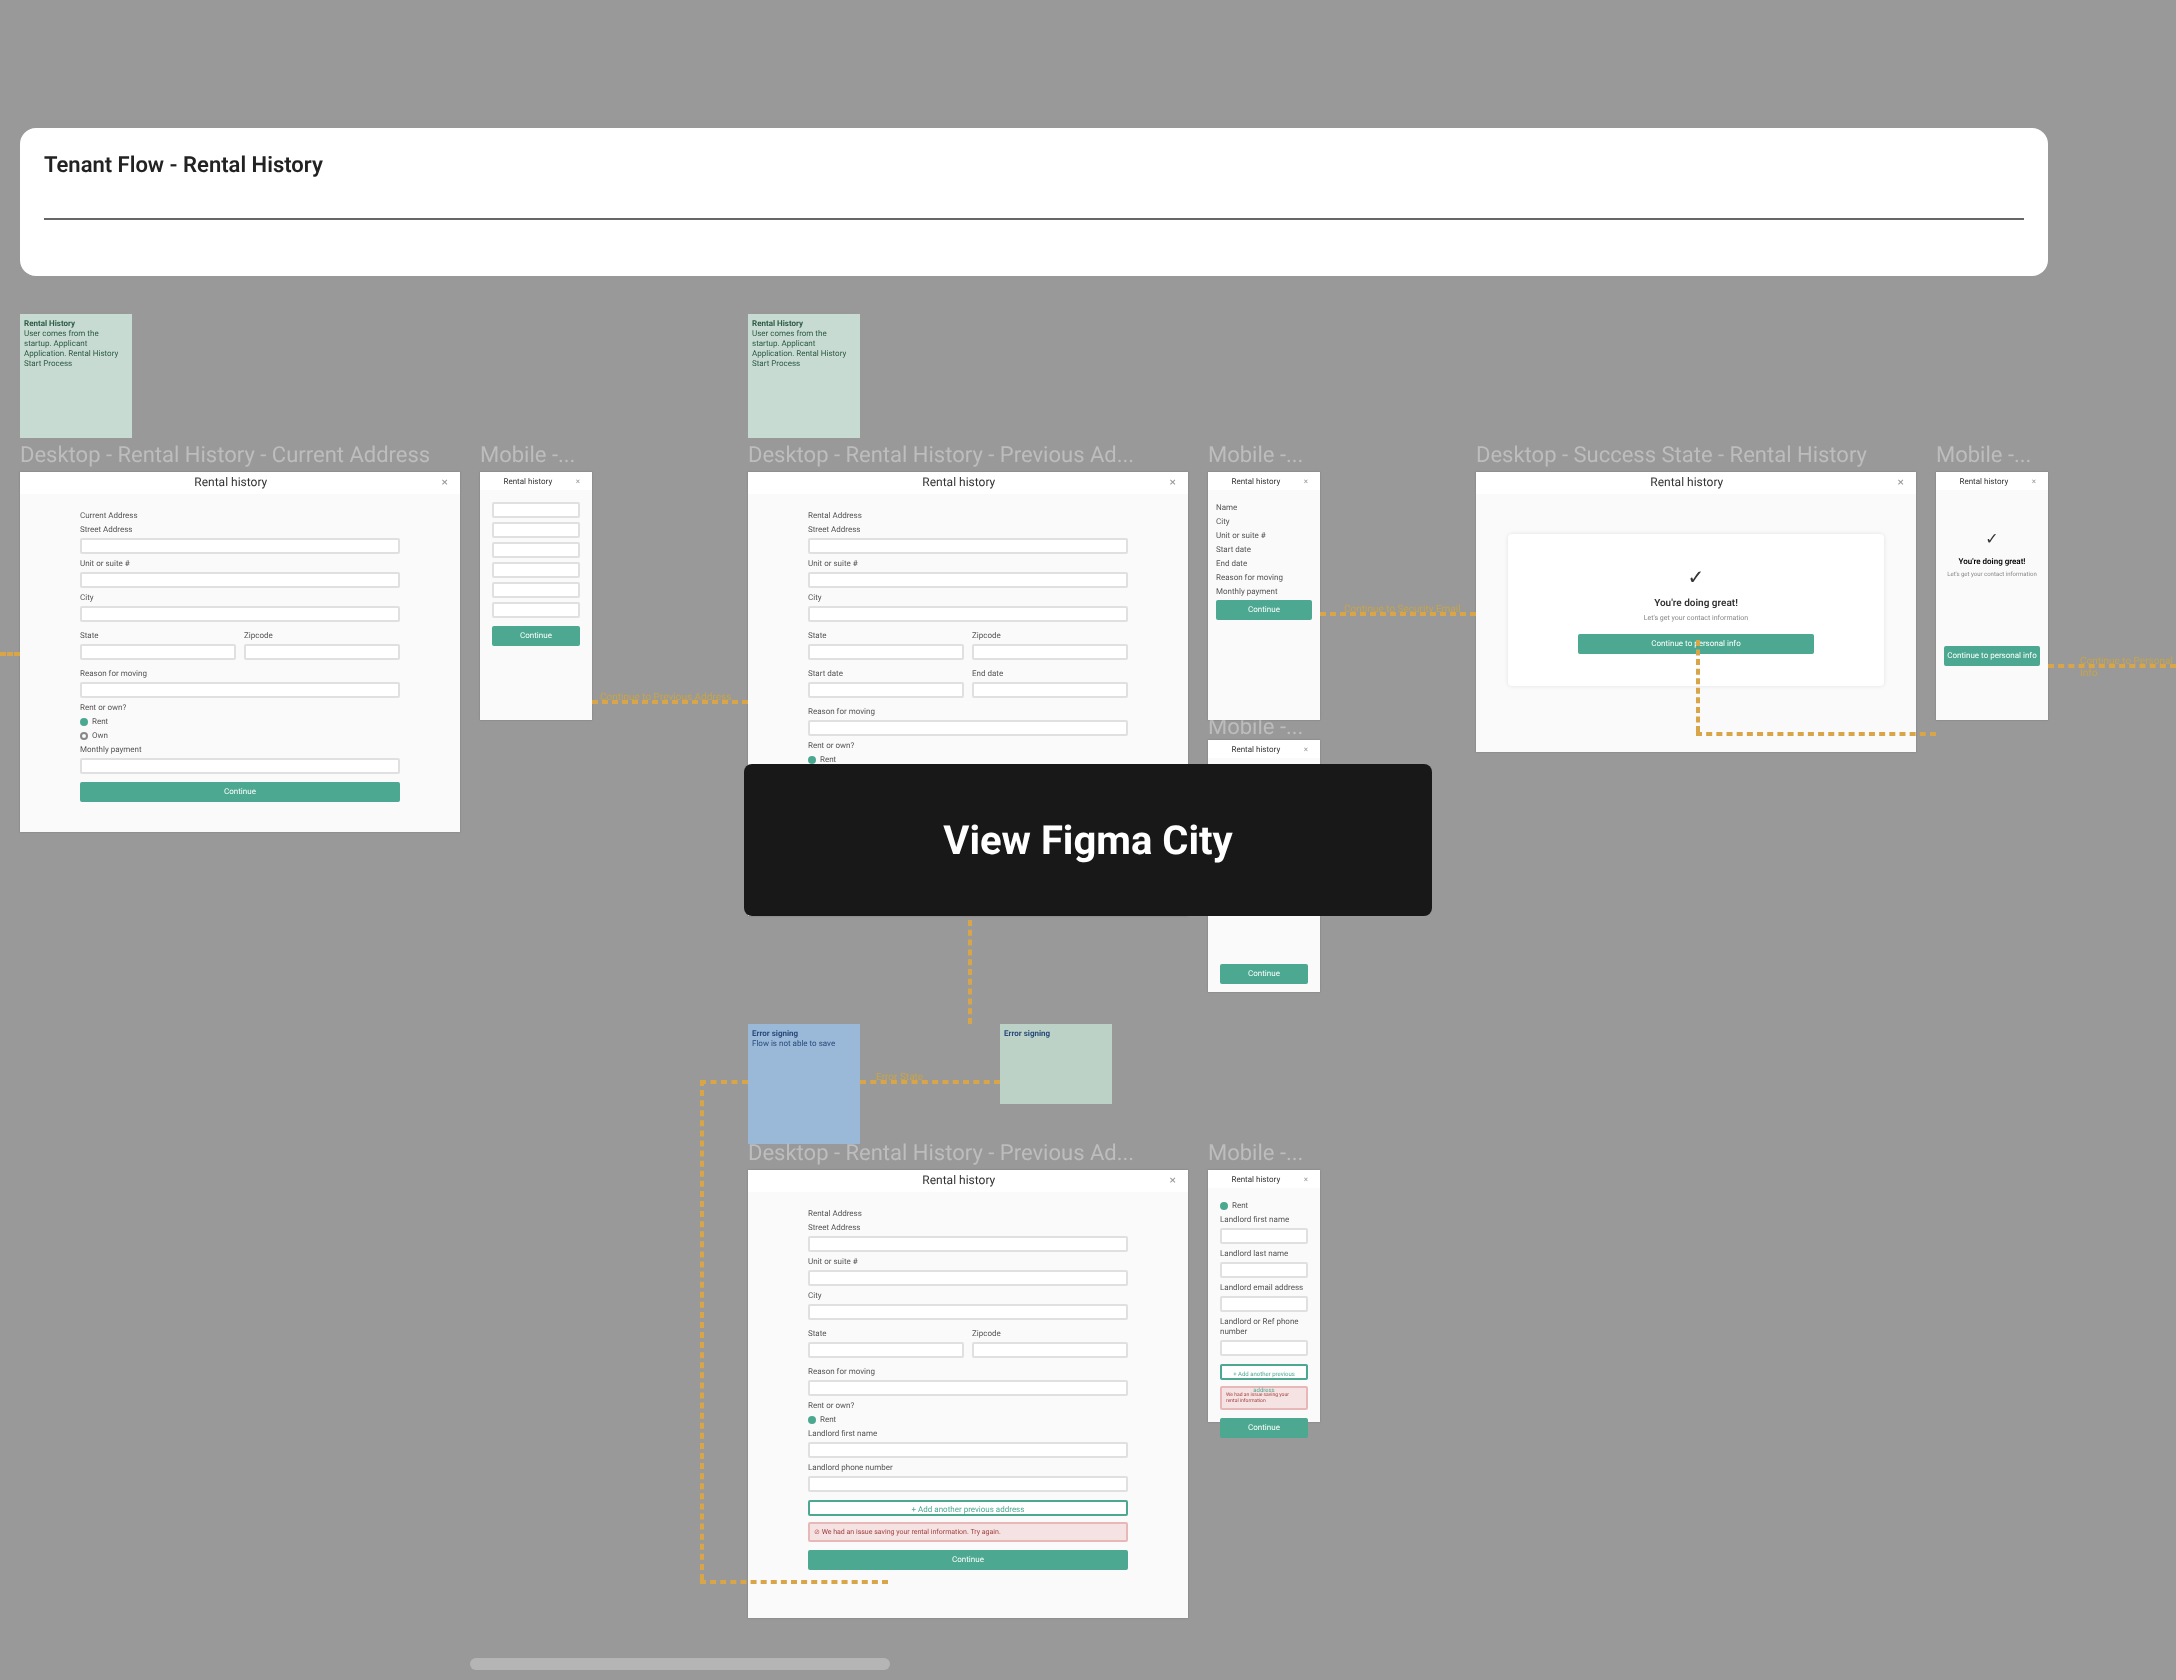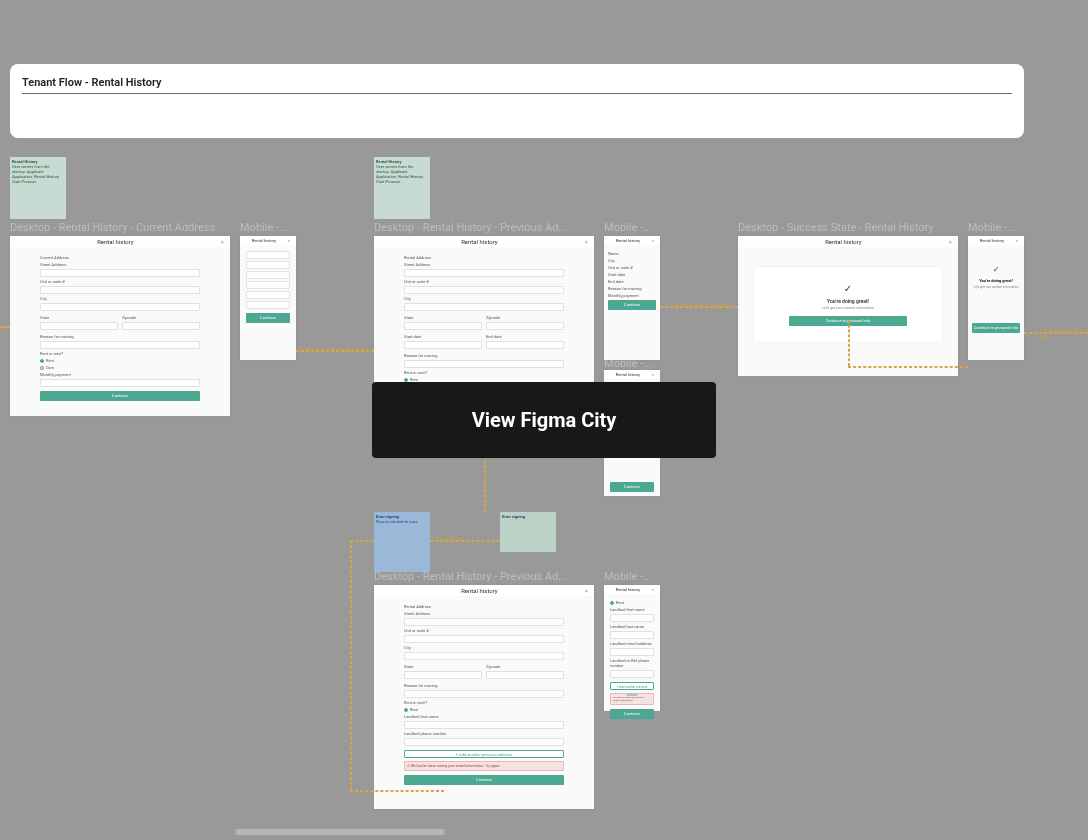--- a/index.html
+++ b/index.html
@@ -13,21 +13,21 @@
 }
 .title-card {
   position: absolute; left: 10px; top: 64px;
   width: 1014px; height: 74px;
   background: #fff; border-radius: 8px;
   padding: 12px 12px;
 }
 .title-text {
   font-size: 11px; font-weight: 600; color: #222;
   border-bottom: 1px solid #666;
-  padding-bottom: 4px;
+  padding-bottom: 20px;
 }
 .frame-label {
   position: absolute;
   font-size: 11px; color: #bdbdbd;
   white-space: nowrap; overflow: hidden; text-overflow: ellipsis;
 }
 .note-green {
   position: absolute;
   background: #c8dbd2;
   font-size: 4px; color: #2d5a45;

